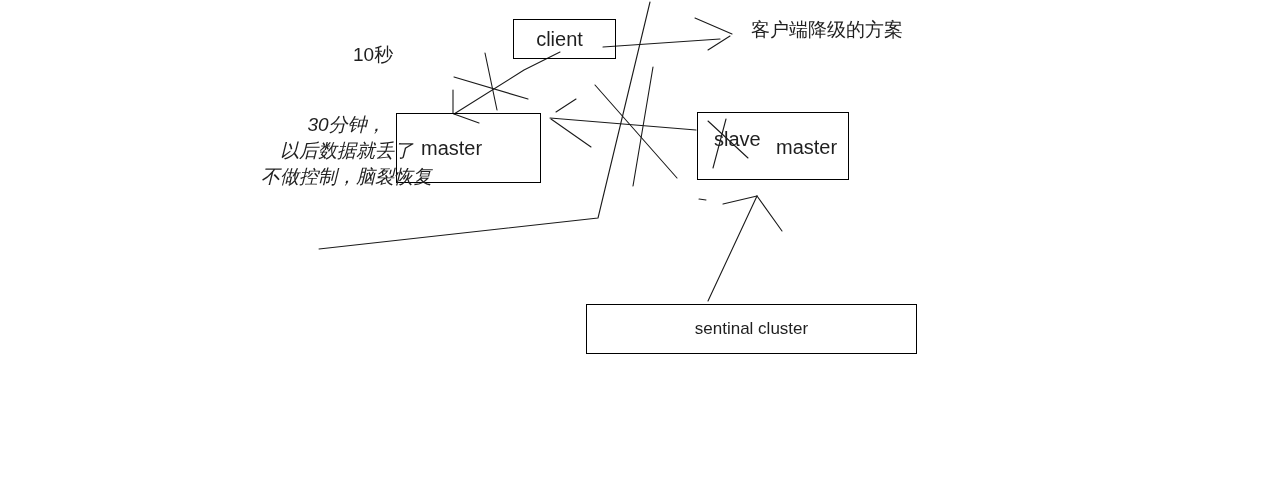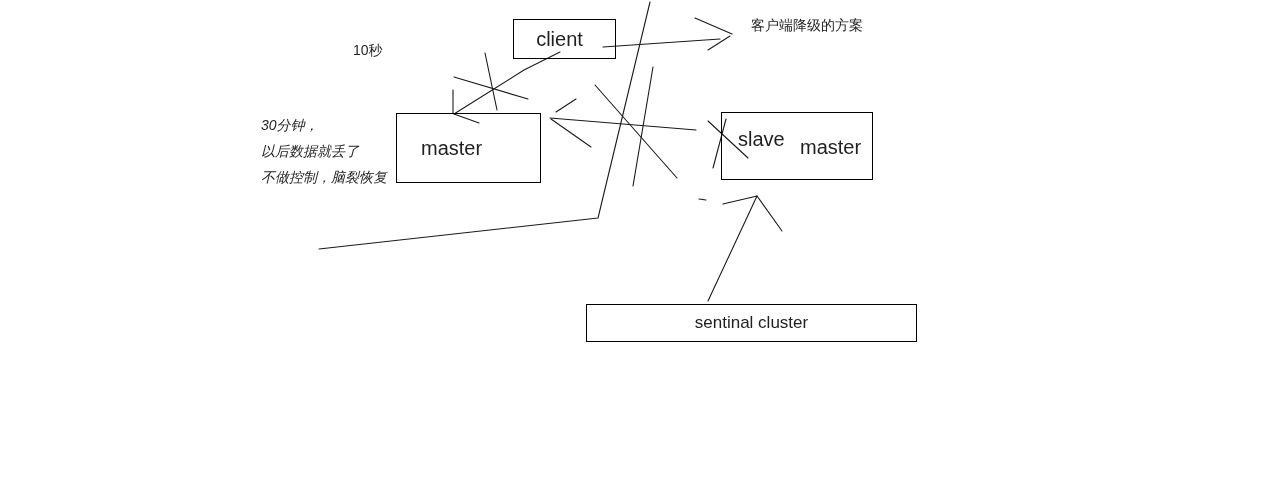--- a/index.html
+++ b/index.html
@@ -29,29 +29,30 @@
     position: absolute;
     border: 1px solid #000;
     background: transparent;
     box-sizing: border-box;
     font-size: 20px;
   }
   .node-client { left: 513px; top: 19px; width: 103px; height: 40px;
     display: flex; align-items: center; justify-content: center; padding-right: 10px; }
   .node-master { left: 396px; top: 113px; width: 145px; height: 70px; }
   .node-master .lbl { position: absolute; left: 24px; top: 23px; }
-  .node-promoted { left: 697px; top: 112px; width: 152px; height: 68px; margin-left: 24px; }
+  .node-promoted { left: 697px; top: 112px; width: 152px; height: 68px; }
   .node-promoted .lbl-slave  { position: absolute; left: 16px; top: 15px; }
   .node-promoted .lbl-master { position: absolute; left: 78px; top: 23px; }
-  .node-sentinel { left: 586px; top: 304px; width: 331px; height: 38px;
+  .node-sentinel { left: 586px; top: 304px; width: 331px; height: 50px;
     display: flex; align-items: center; justify-content: center; font-size: 17px; }
   .note {
     position: absolute;
-    font-size: 14px;
+    font-size: 19px;
     white-space: nowrap;
+    text-align: center;
   }
   .note-ten { left: 353px; top: 42px; }
   .note-downgrade { left: 751px; top: 17px; }
   .note-block { left: 261px; top: 112px; line-height: 26px; font-style: italic; }
 </style>
 </head>
 <body>
 
 <div id="stage">
 

